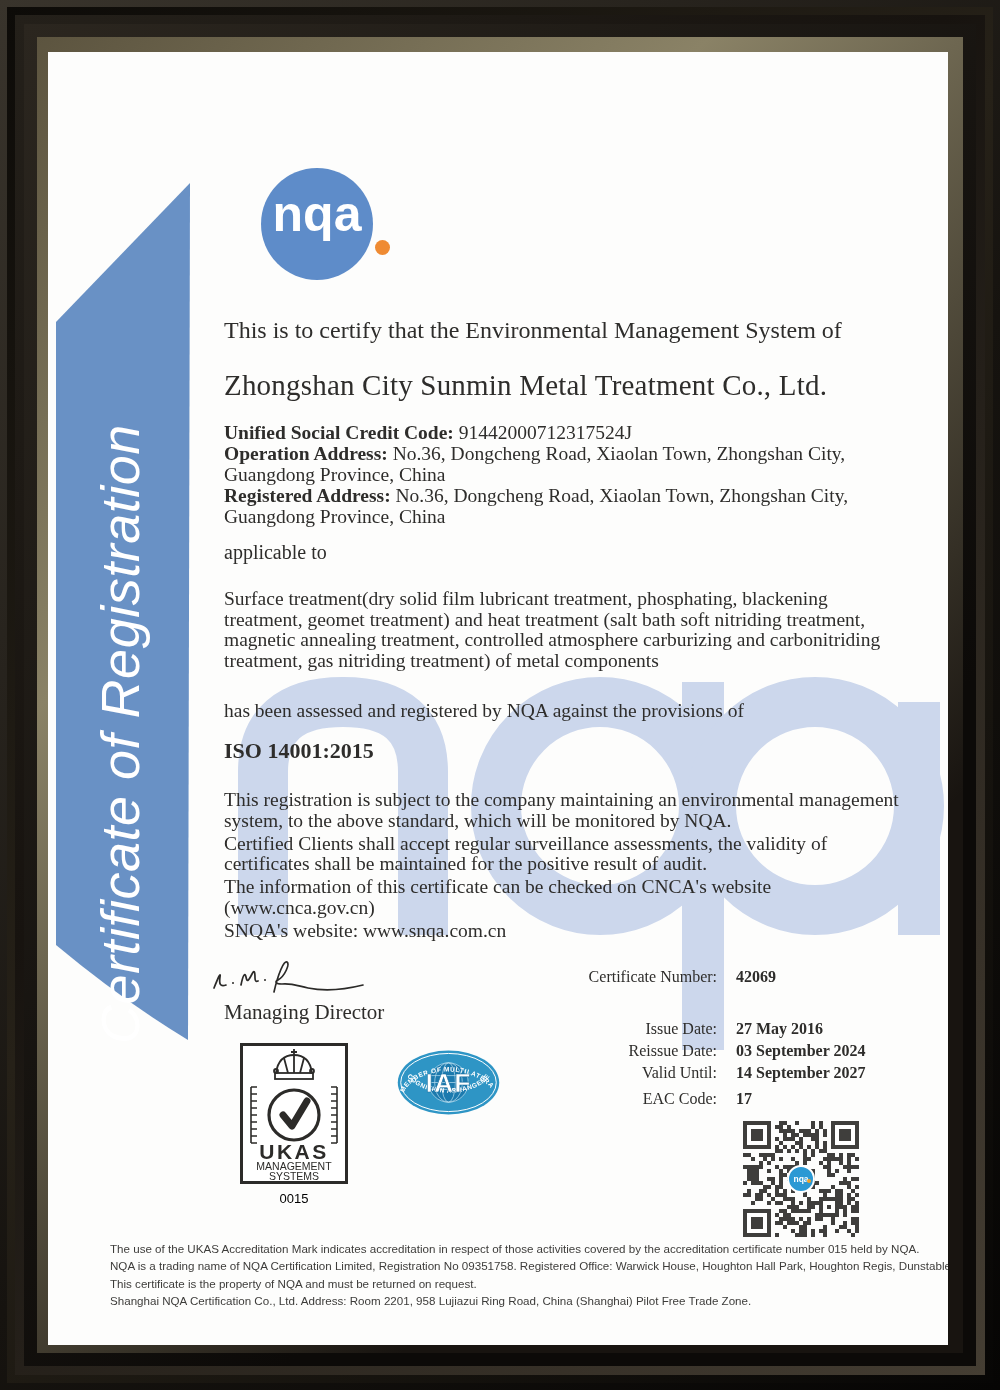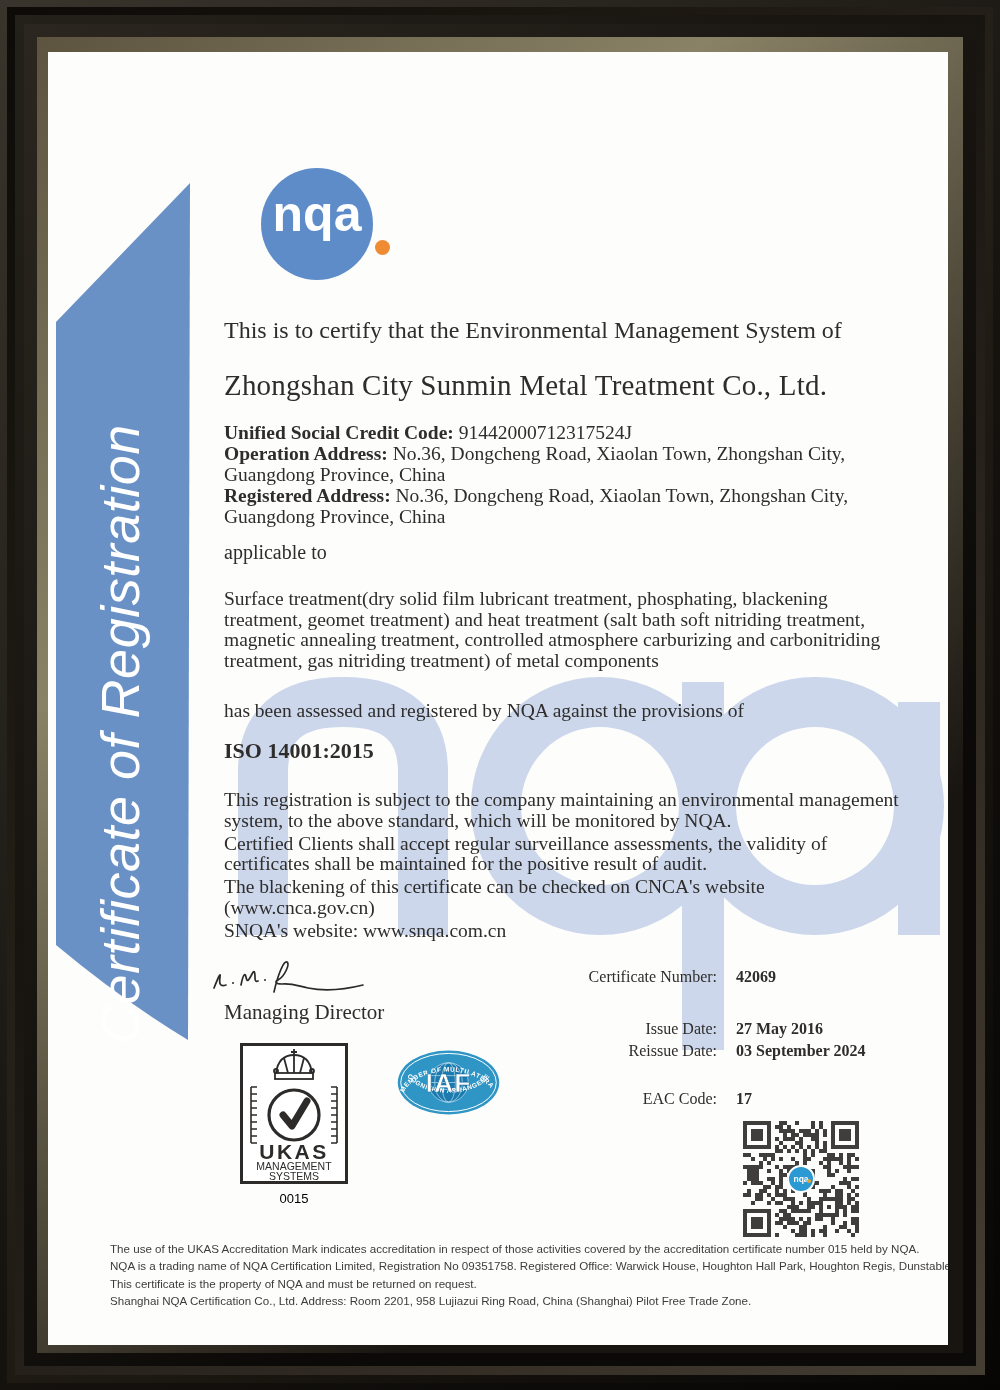--- a/index.html
+++ b/index.html
@@ -113,21 +113,21 @@
       <p><b>Registered Address:</b>
          <span>No.36, Dongcheng Road, Xiaolan Town, Zhongshan City, Guangdong Province, China</span></p>
     </div>
     <div class="abs col applicable">applicable to</div>
     <div class="abs col scope">Surface treatment(dry solid film lubricant treatment, phosphating, blackening treatment, geomet treatment) and heat treatment (salt bath soft nitriding treatment, magnetic annealing treatment, controlled atmosphere carburizing and carbonitriding treatment, gas nitriding treatment) of metal components</div>
     <div class="abs col assessed">has been assessed and registered by NQA against the provisions of</div>
     <div class="abs col standard">ISO 14001:2015</div>
     <div class="abs col conditions">
       <p>This registration is subject to the company maintaining an environmental management system, to the above standard, which will be monitored by NQA.</p>
       <p>Certified Clients shall accept regular surveillance assessments, the validity of certificates shall be maintained for the positive result of audit.</p>
-      <p>The blackening of this certificate can be checked on CNCA's website (www.cnca.gov.cn)</p>
+      <p>The information of this certificate can be checked on CNCA's website (www.cnca.gov.cn)</p>
       <p>SNQA's website: www.snqa.com.cn</p>
     </div>
 
     <svg class="signature-svg" width="170" height="55" viewBox="0 0 170 55">
       <g fill="none" stroke="#2b2a28" stroke-width="1.7" stroke-linecap="round">
         <path d="M6,36 C10,26 13,19 12,25 C11,32 12,35 18,33"></path>
         <circle cx="25" cy="31" r="1" fill="#2b2a28" stroke="none"></circle>
         <path d="M33,33 C35,23 37,20 38,25 C39,30 40,30 44,22 C46,18 47,19 47,26 C47,29 48,30 50,29"></path>
         <circle cx="57" cy="28" r="1" fill="#2b2a28" stroke="none"></circle>
         <path d="M66,40 C70,22 76,8 79,10 C82,12 77,24 70,28 C66,30 68,32 74,32 C84,31 90,34 100,36 C115,39 135,38 155,33"></path>
@@ -139,20 +139,24 @@
       <span class="flabel">Certificate Number:</span>
       <span class="fvalue bold">42069</span>
     </div>
     <div class="frow" style="top:968px">
       <span class="flabel">Issue Date:</span>
       <span class="fvalue">27 May 2016</span>
     </div>
     <div class="frow" style="top:990px">
       <span class="flabel">Reissue Date:</span>
       <span class="fvalue">03 September 2024</span>
+    </div>
+    <div class="frow" style="top:1012px">
+      <span class="flabel">Valid Until:</span>
+      <span class="fvalue">14 September 2027</span>
     </div>
     <div class="frow" style="top:1038px">
       <span class="flabel">EAC Code:</span>
       <span class="fvalue">17</span>
     </div>
 
     <svg class="ukas-svg" width="108" height="141" viewBox="0 0 108 141">
       <rect x="1.5" y="1.5" width="105" height="138" fill="#ffffff" stroke="#2c2b29" stroke-width="3"></rect>
       <g fill="none" stroke="#2c2b29" stroke-width="1.8">
         <path d="M54,6 V12 M51,9 H57"></path>

